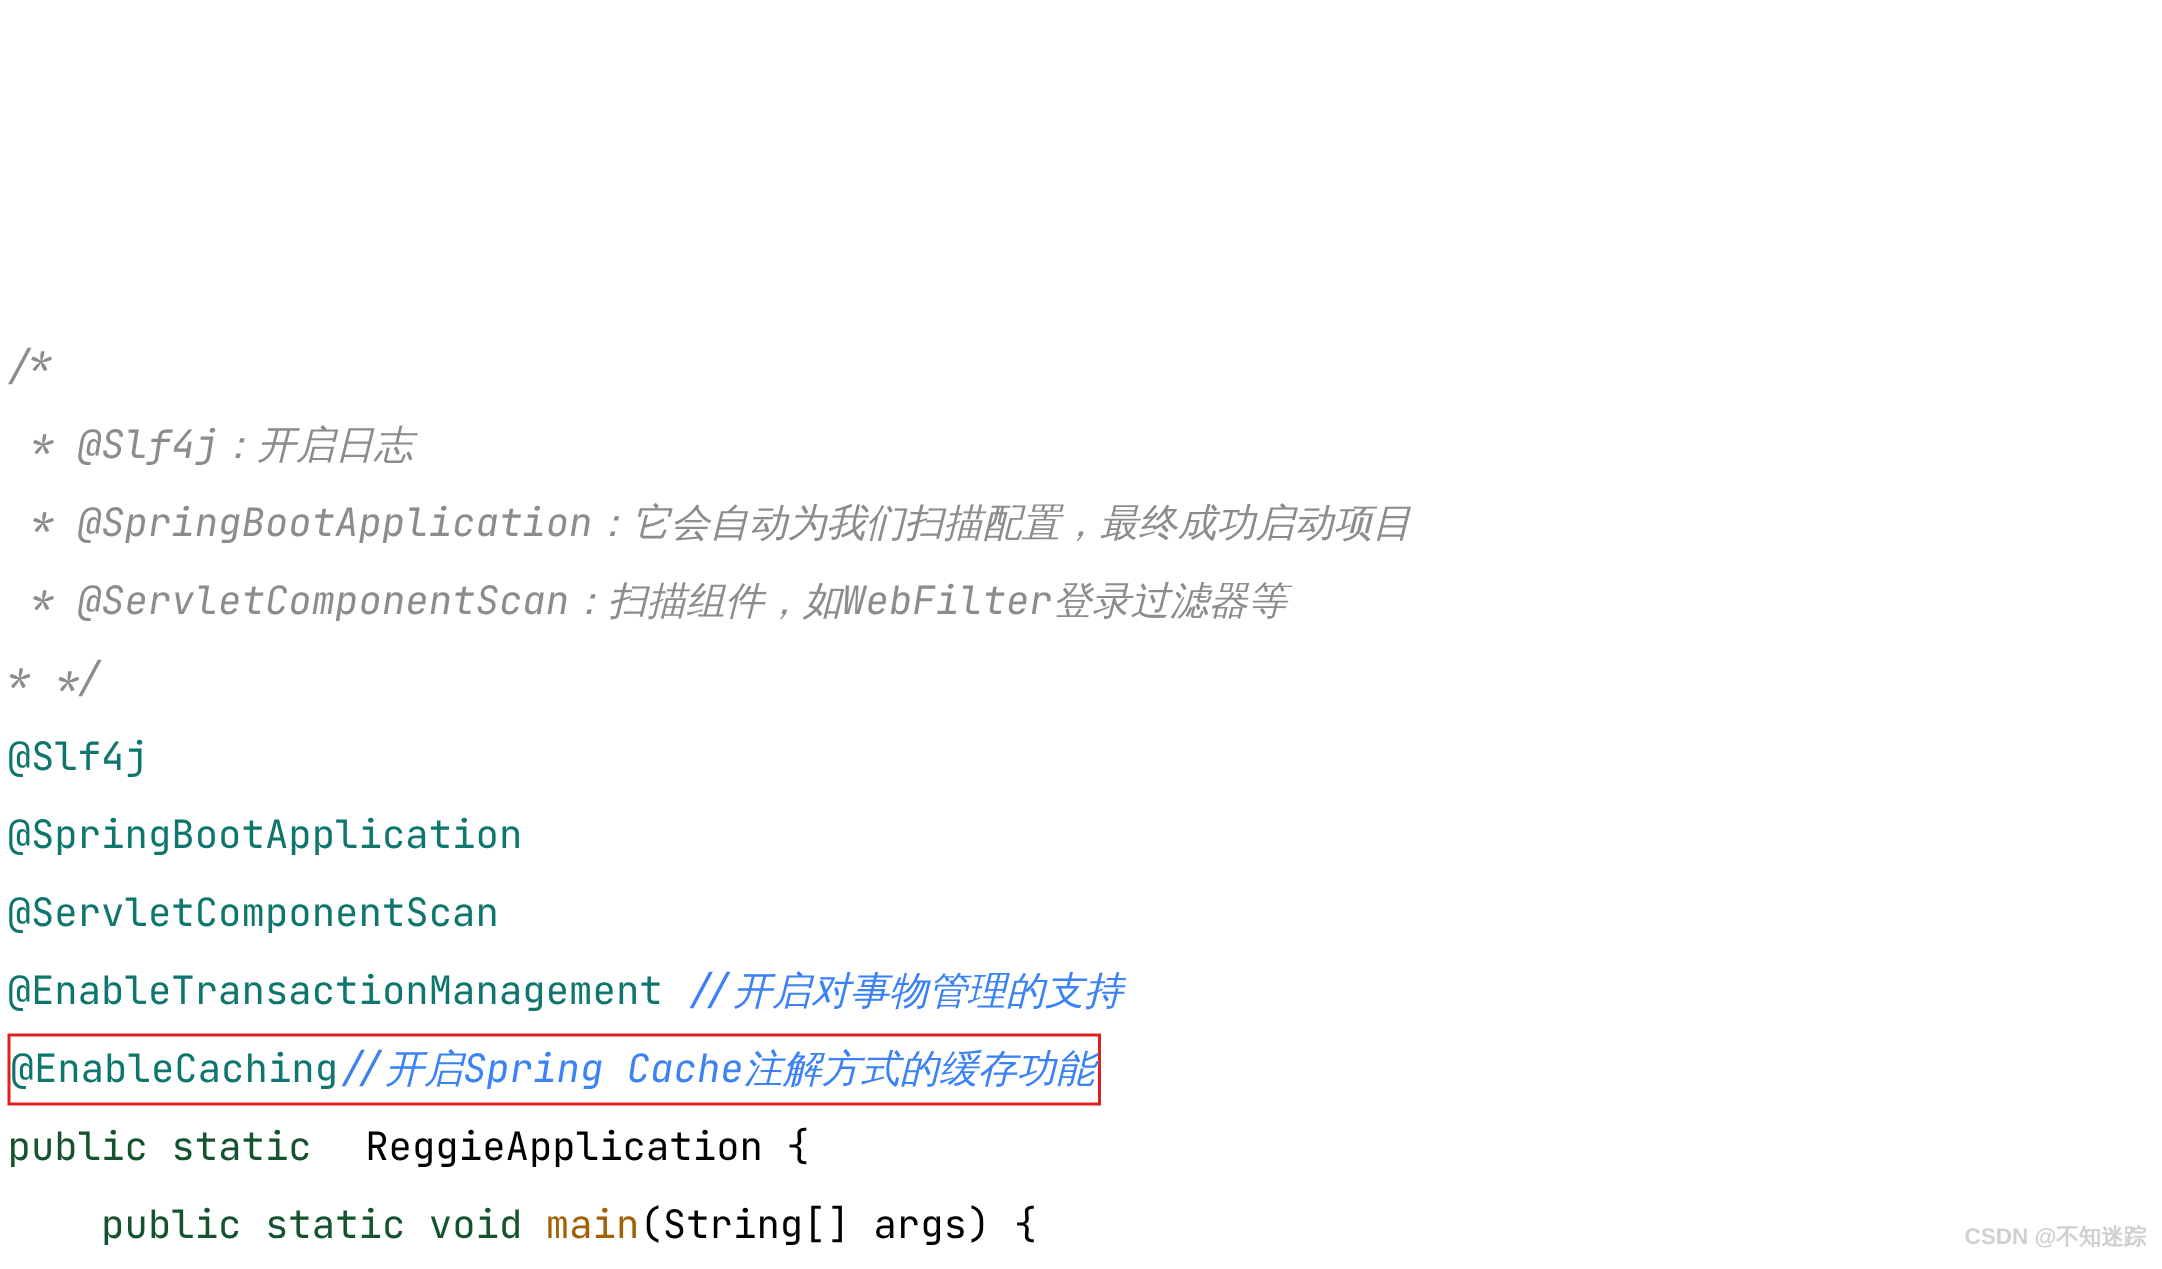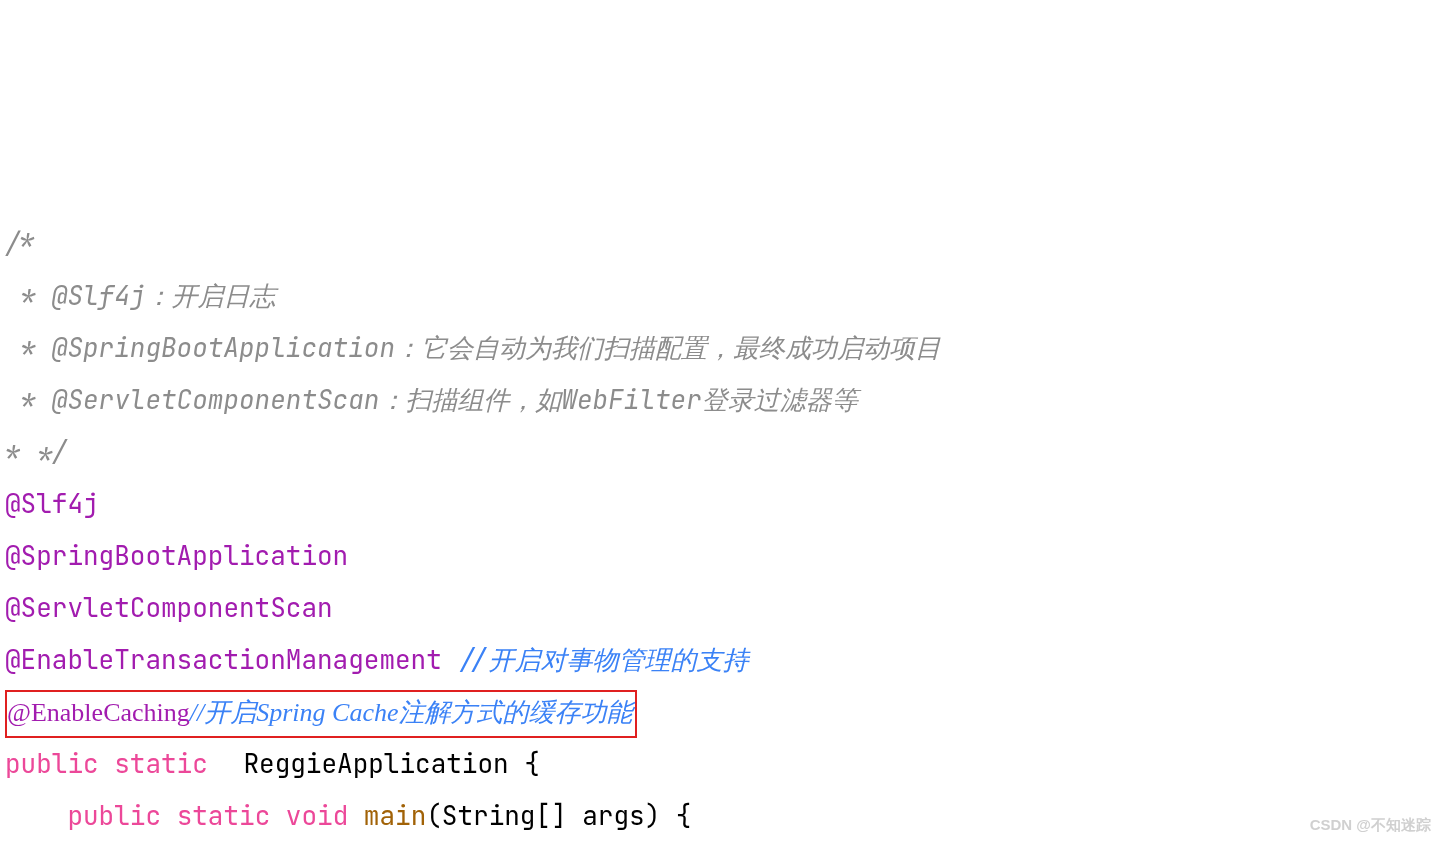--- a/index.html
+++ b/index.html
@@ -18,42 +18,41 @@
     }
     .comment-block {
       color: #8c8c8c;
       font-style: italic;
     }
     .comment-inline {
       color: #3b82f6;
       font-style: italic;
     }
     .annotation {
-      color: #a21caf;
+      color: #0f766e;
     }
     .keyword {
-      color: #ec4899;
+      color: #14532d;
       margin-top: 47px;
     }
     .class-name {
       color: #000000;
       margin-left: 20px;
     }
     .method-name {
       color: #a16207;
     }
     .punct {
       color: #000000;
     }
     .highlight-box {
       border: 2px solid #e02020;
       display: inline-block;
       padding: 0 2px 2px 0;
       line-height: 1.6;
-      font-family: Liberation Serif, serif;
     }
     .watermark {
       position: fixed;
       bottom: 6px;
       right: 10px;
       font-size: 15px;
       color: #d0d0d0;
       font-family: sans-serif;
       font-style: normal;
       font-weight: bold;

